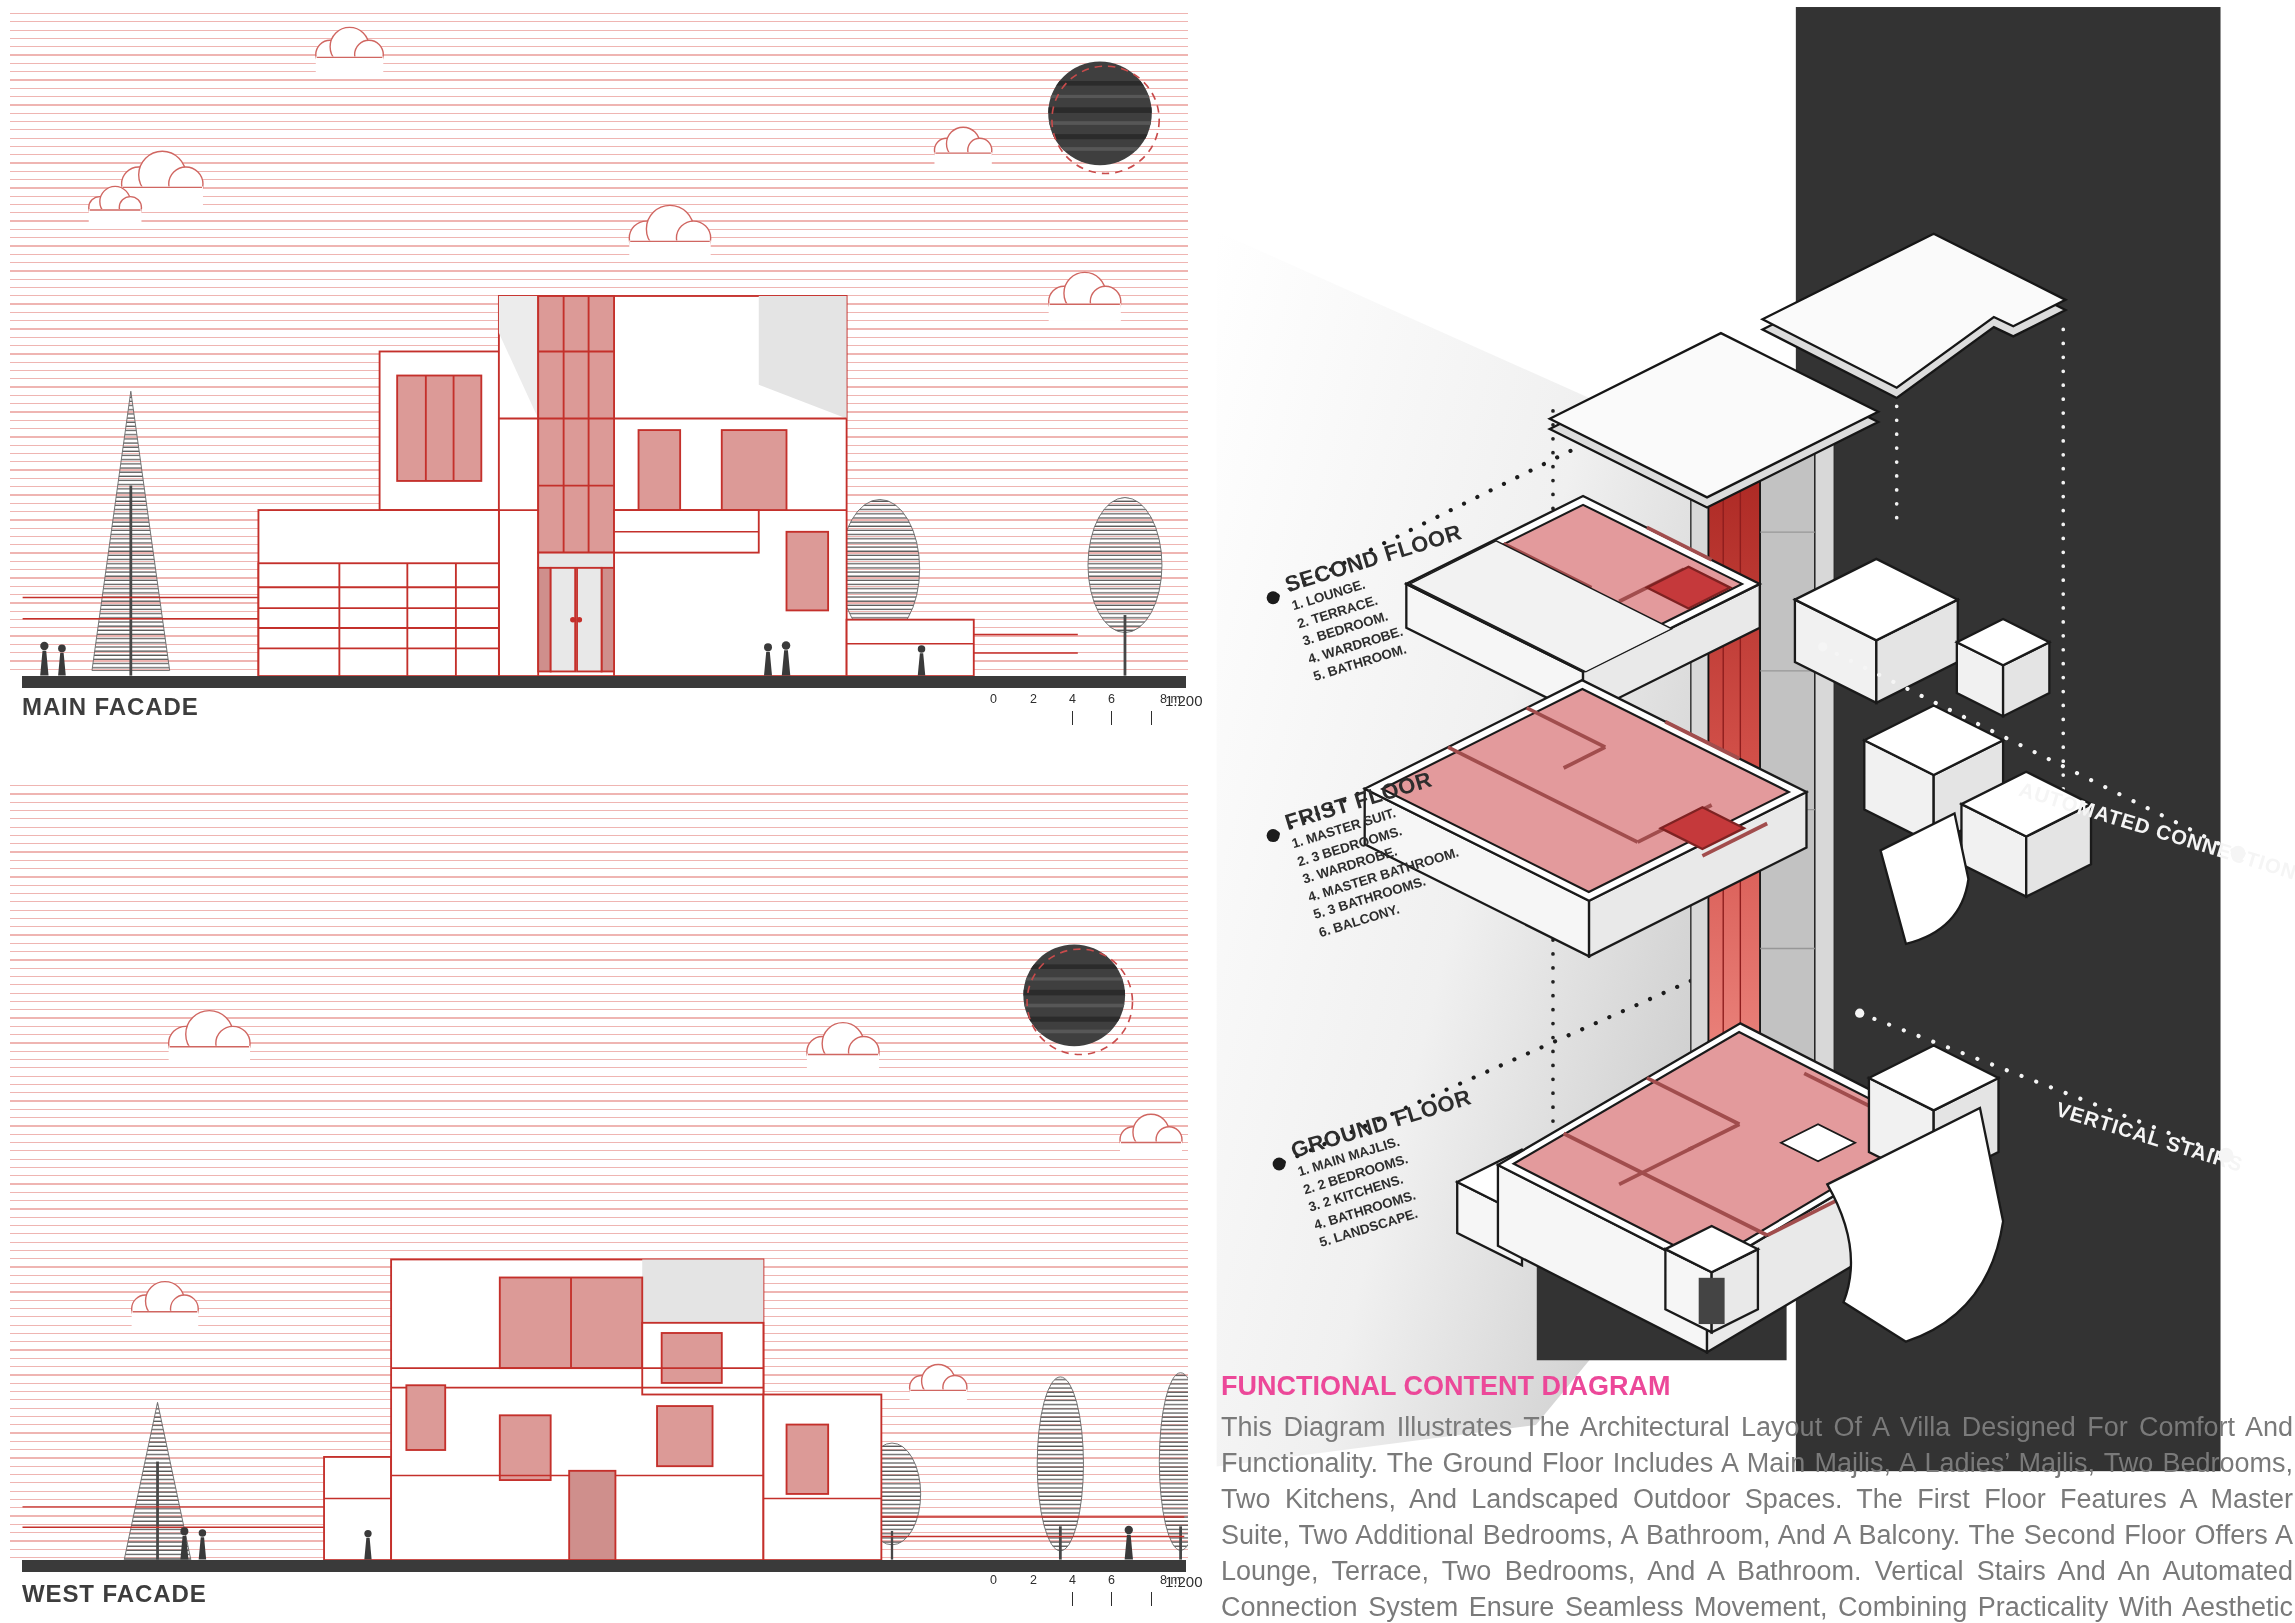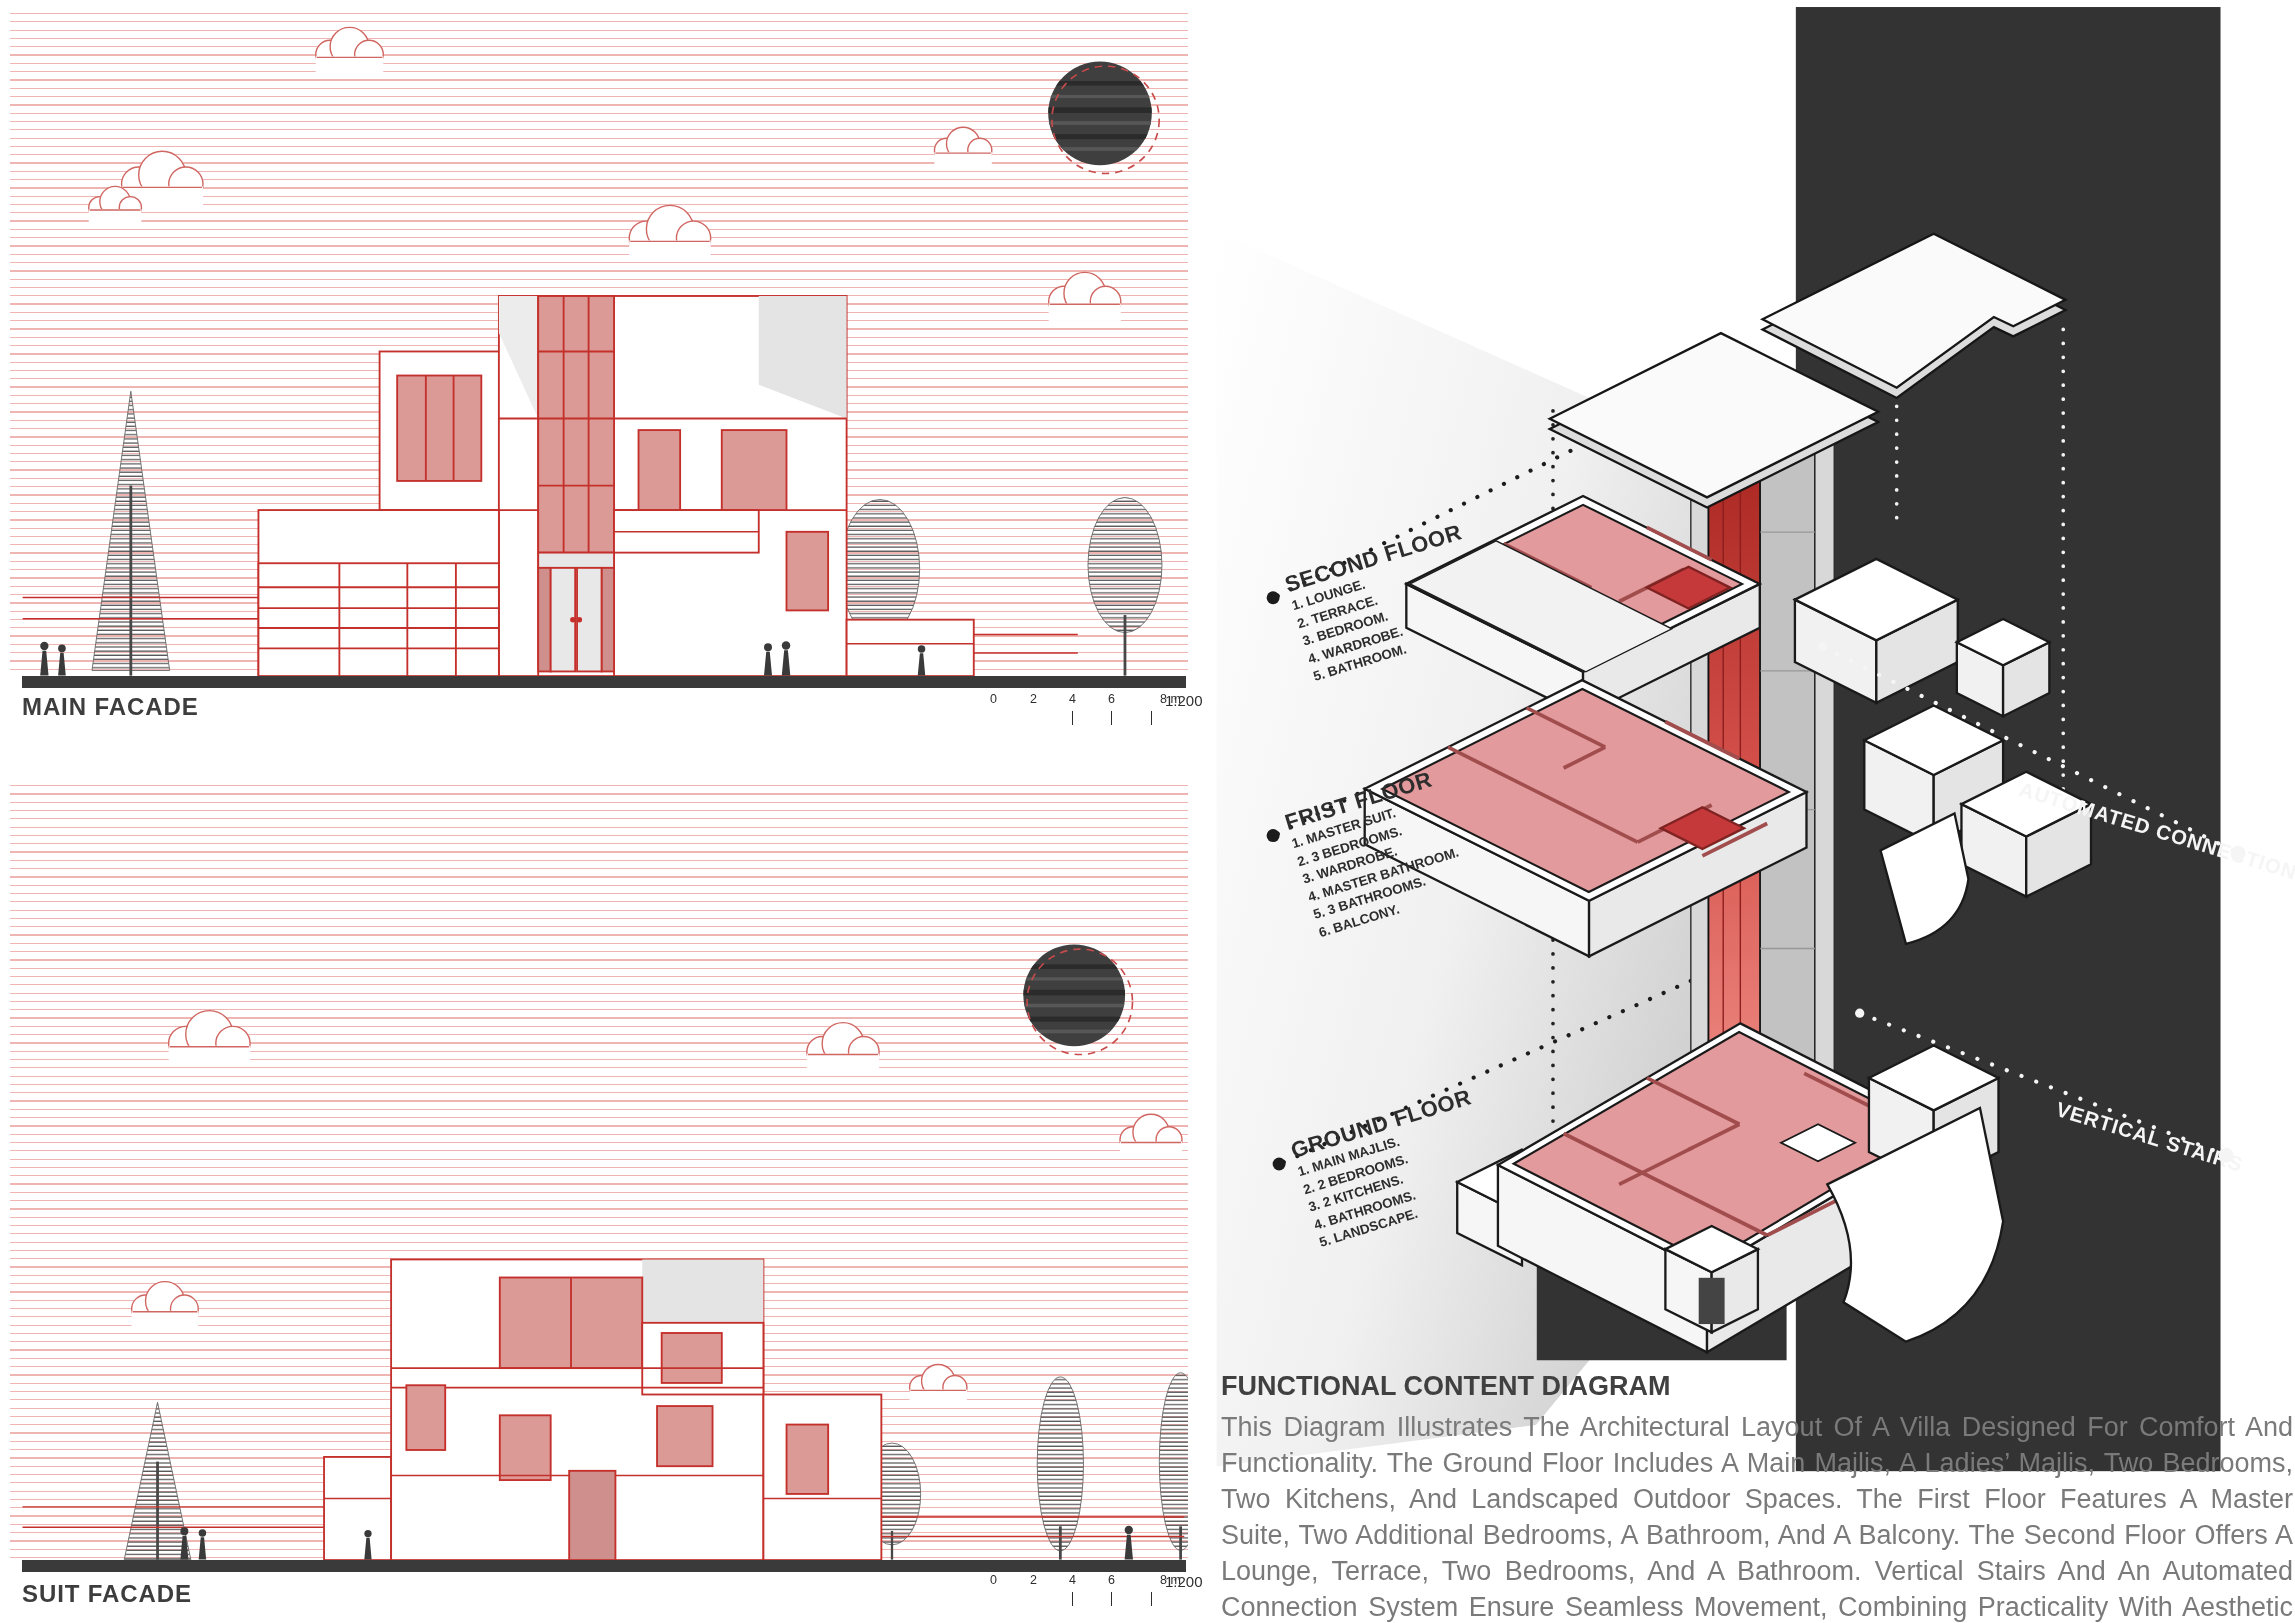--- a/index.html
+++ b/index.html
@@ -28,21 +28,21 @@
   .floor-title{font-size:22px;font-weight:800;letter-spacing:0.5px;white-space:nowrap;}
   .floor-item{font-size:13.4px;font-weight:700;line-height:18.5px;white-space:nowrap;}
   #floor-second{left:1282px;top:573px;}
   #floor-first{left:1282px;top:811px;}
   #floor-ground{left:1288px;top:1139px;}
   .annot{position:absolute;color:#f5f5f5;font-size:20.4px;font-weight:700;letter-spacing:0.9px;
          transform:rotate(17deg);transform-origin:left top;white-space:nowrap;}
   #annot-automated{left:2023px;top:778px;}
   #annot-stairs{left:2060px;top:1098px;}
   #summary{position:absolute;left:1221px;top:1371px;width:1072px;}
-  #summary-title{font-size:27px;font-weight:800;color:#404040;letter-spacing:0px;}
+  #summary-title{font-size:27px;font-weight:800;color:#ec4899;letter-spacing:0px;}
   #summary-body{margin-top:6.5px;font-size:27px;line-height:36px;color:#7a7a7a;text-align:justify;}
 </style>
 </head>
 <body>
 
 <div id="board">
 
   <div id="stripes-top" class="stripes"></div>
   <div id="stripes-bottom" class="stripes"></div>
 
@@ -326,21 +326,21 @@
       <g transform="translate(2440,3372) scale(1)">
           <circle cx="0" cy="-64" r="9"></circle>
           <path d="M-9,0 L-4,-54 L4,-54 L9,0 Z"></path>
         </g>
     </g>
   </svg>
 
   <div id="ground-bar-main" class="ground-bar"></div>
   <div id="ground-bar-west" class="ground-bar"></div>
   <div id="label-main" class="facade-label">MAIN FACADE</div>
-  <div id="label-west" class="facade-label">SUIT FACADE</div>
+  <div id="label-west" class="facade-label">WEST FACADE</div>
 
   <div id="scalebar-main" class="scalebar">
     <span class="sb-0">0</span>
     <span class="sb-2">2</span>
     <span class="sb-4">4</span>
     <span class="sb-6">6</span>
     <span class="sb-8">8 m</span>
     <div class="sb-tick sb-t4"></div>
     <div class="sb-tick sb-t6"></div>
     <div class="sb-tick sb-t8"></div>

